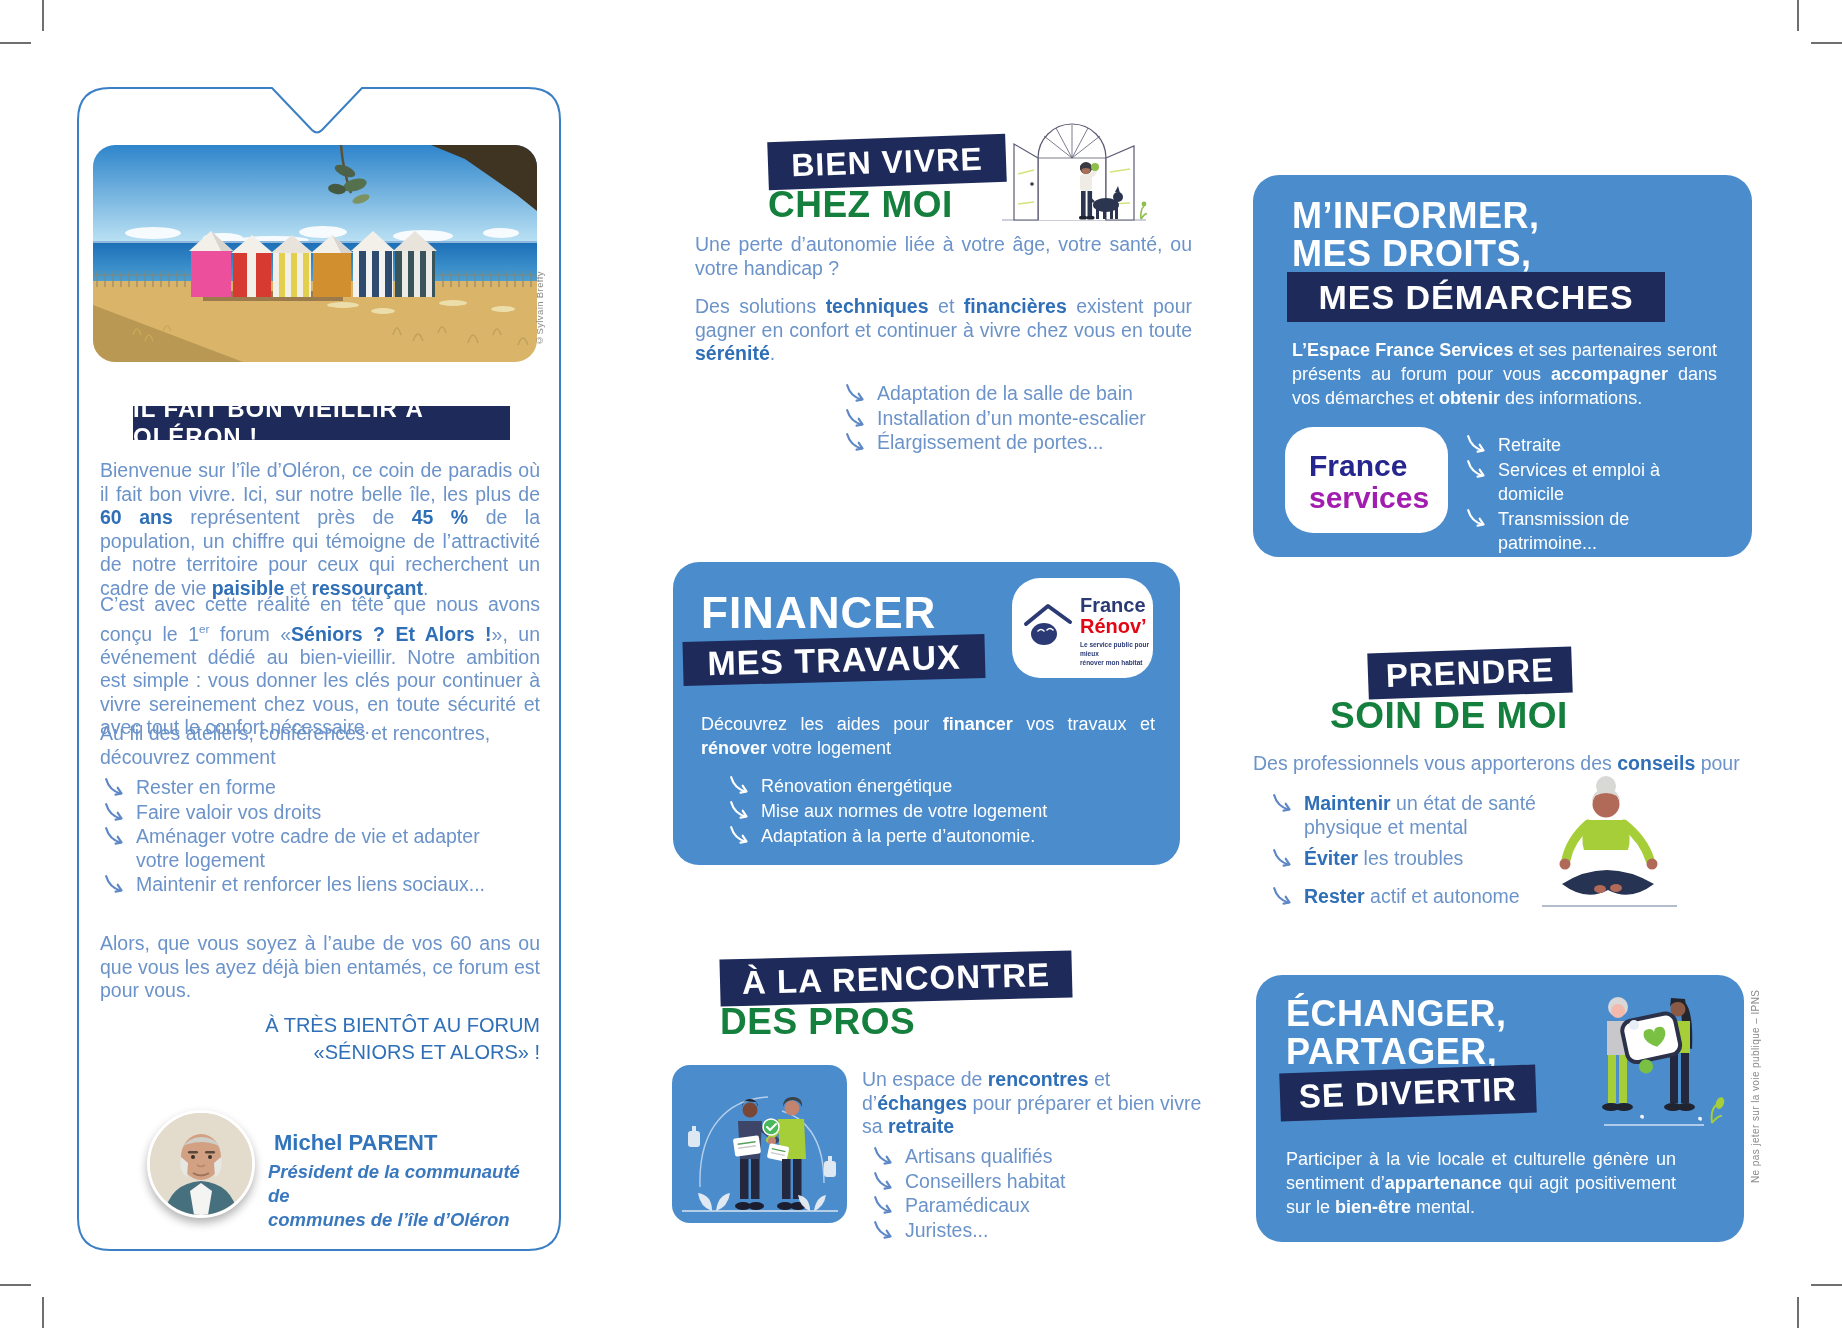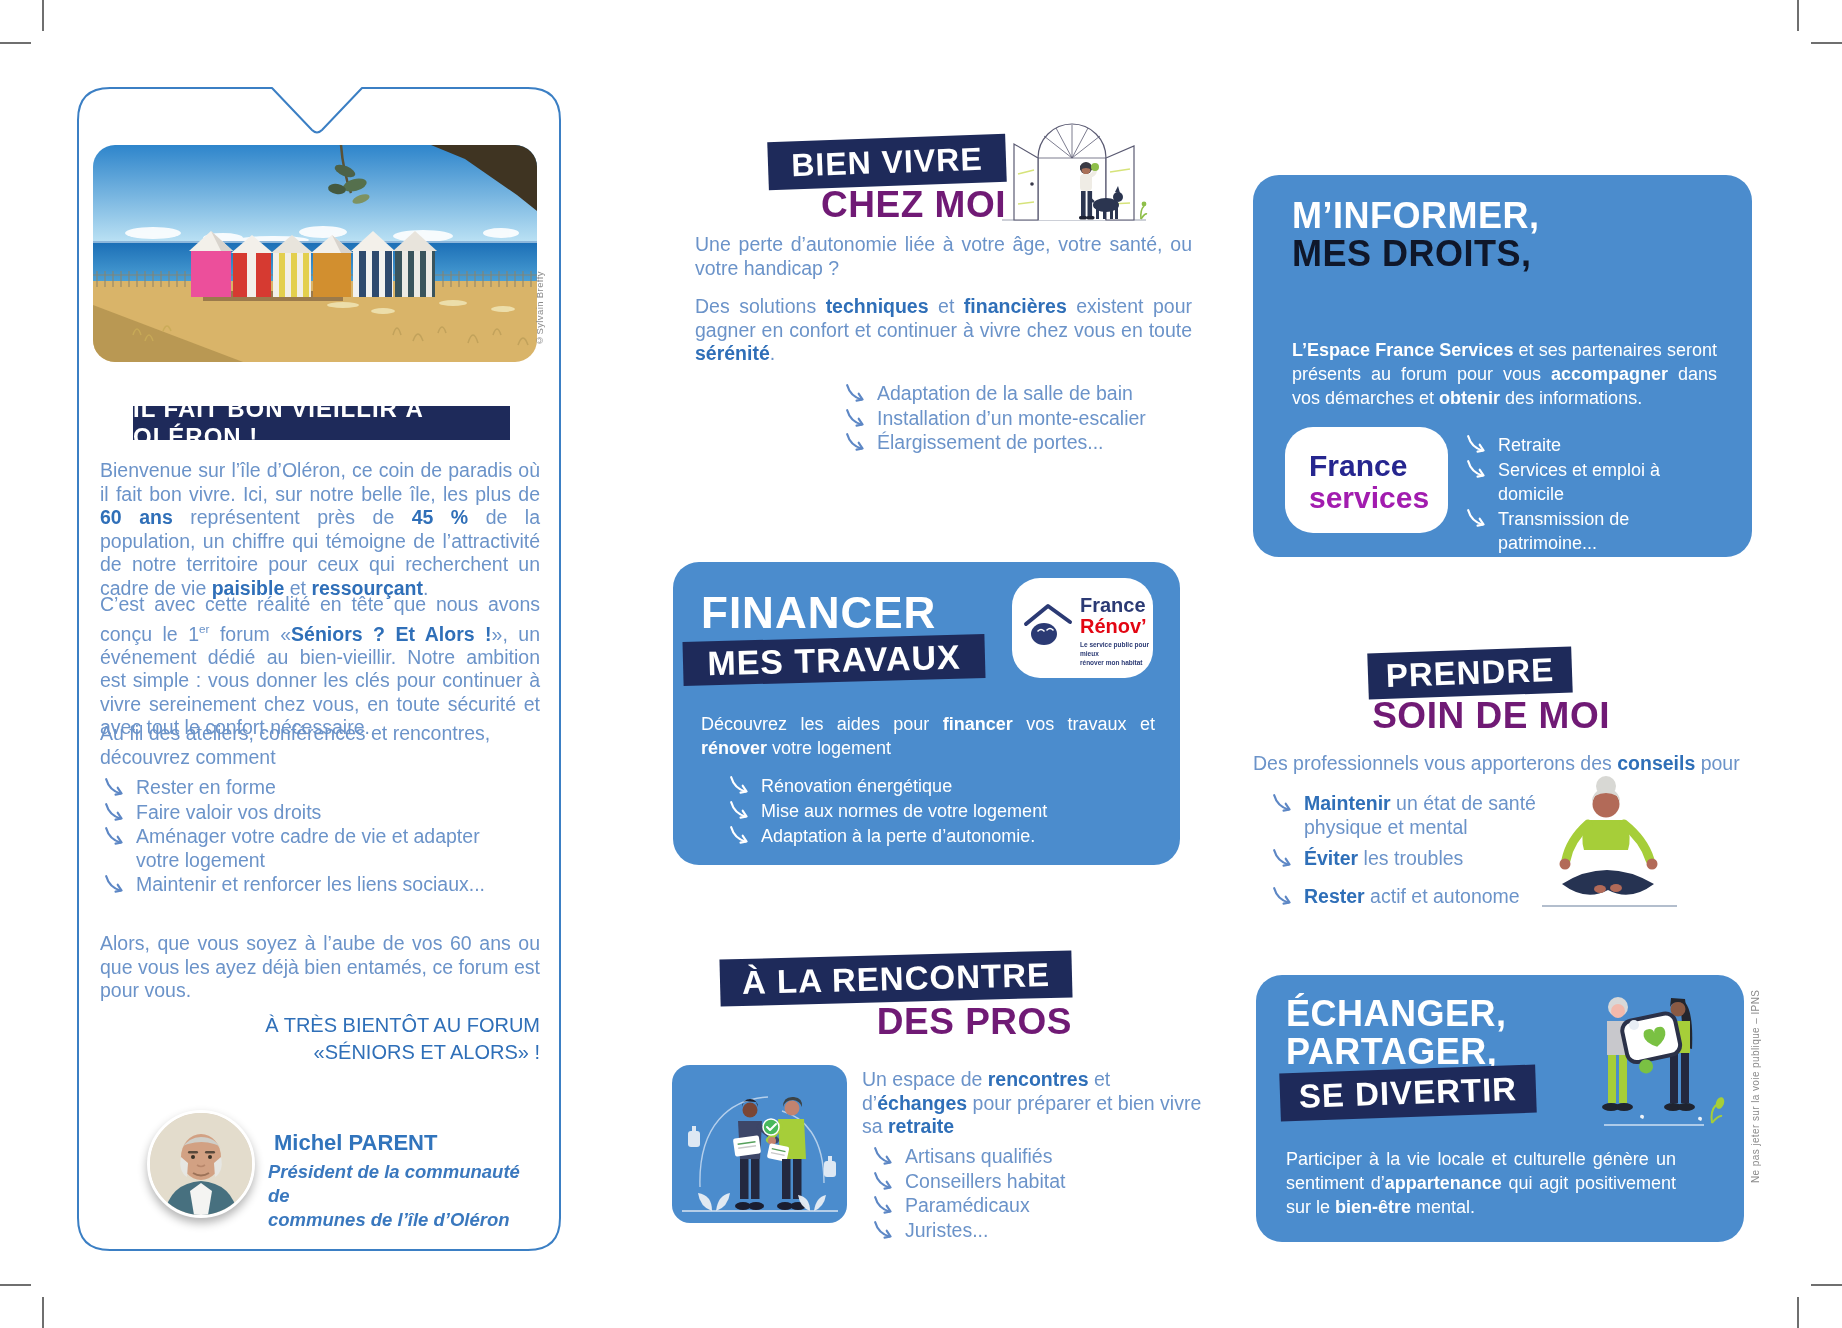--- a/index.html
+++ b/index.html
@@ -8,21 +8,21 @@
   .abs{position:absolute;}
   .crop{background:#6f6f6f;}
   
   .body{font-size:19.5px;line-height:23.5px;color:#6b93c9;}
   .body b{color:#2f6fb8;}
   .just{text-align:justify;}
   .white-body{font-size:18px;line-height:24px;color:#fff;}
   .white-body b{color:#fff;}
   .navy-box{background:#1e2a5a;color:#fff;display:flex;align-items:center;justify-content:center;
             font-weight:700;letter-spacing:1px;}
-  .blue-head{color:#701a75;font-weight:800;text-align:right;letter-spacing:.5px;line-height:1.0;}
+  .blue-head{color:#15803d;font-weight:800;text-align:left;letter-spacing:.5px;line-height:1.0;}
   .card{background:#4b8ccd;border-radius:26px;}
   .bullet-list{list-style:none;margin:0;padding:0;}
   .bullet{display:flex;gap:10px;align-items:flex-start;margin:0 0 1px 0;}
   .bullet .arrow{flex:0 0 22px;margin-top:2px;color:#5d87c5;}
   .card .bullet .arrow{color:#ffffff;}
   .bullet span, .bullet b{display:inline;}
   sup{font-size:.6em;vertical-align:super;}
   .cta{color:#2f6fb8;font-weight:400;text-align:right;font-size:20px;line-height:27px;}
   .vert{writing-mode:vertical-rl;transform:rotate(180deg);color:#8a8a8a;}
   .logo-box{background:#fff;border-radius:28px;}
@@ -440,21 +440,24 @@
       <svg class="arrow" width="22" height="20" viewBox="0 0 20 18">
           <path d="M2 1 C4 8 8 12 15 14" fill="none" stroke="currentColor" stroke-width="2" stroke-linecap="round"></path>
           <path d="M10.5 15 L16 14 L12.5 8.8" fill="none" stroke="currentColor" stroke-width="2" stroke-linecap="round" stroke-linejoin="round"></path>
         </svg>
       <span>Juristes...</span>
       </li>
   </ul>
 
   <div class="abs card" style="left:1253px;top:175px;width:499px;height:382px;">
     <div class="abs" style="left:39px;top:20px;color:#fff;font-size:36px;font-weight:800;letter-spacing:.5px;">M’INFORMER,</div>
-    <div class="abs" style="left:39px;top:58px;color:#0f172a;font-size:36px;font-weight:800;letter-spacing:.5px;">MES DROITS,</div>
+    <div class="abs" style="left:39px;top:58px;color:#ffffff;font-size:36px;font-weight:800;letter-spacing:.5px;">MES DROITS,</div>
+    <div class="abs navy-box" style="left:34px;top:97px;width:378px;height:50px;font-size:34px;">
+      <span>MES DÉMARCHES</span>
+    </div>
     <div class="abs white-body just" style="left:39px;top:163px;width:425px;"><b>L’Espace France Services</b><span> et ses partenaires seront présents au forum pour vous </span><b>accompagner</b><span> dans vos démarches et </span><b>obtenir</b><span> des informations.</span></div>
     <div class="abs logo-box" style="left:32px;top:252px;width:163px;height:106px;">
       <div class="abs" style="left:24px;top:22px;font-size:30px;font-weight:800;color:#26268f;">France</div>
       <div class="abs" style="left:24px;top:54px;font-size:30px;font-weight:800;color:#a21caf;">services</div>
     </div>
     <ul class="abs bullet-list" style="left:213px;top:258px;width:250px;">
       <li class="bullet white-body">
         <svg class="arrow" width="22" height="20" viewBox="0 0 20 18">
             <path d="M2 1 C4 8 8 12 15 14" fill="none" stroke="currentColor" stroke-width="2" stroke-linecap="round"></path>
             <path d="M10.5 15 L16 14 L12.5 8.8" fill="none" stroke="currentColor" stroke-width="2" stroke-linecap="round" stroke-linejoin="round"></path>

